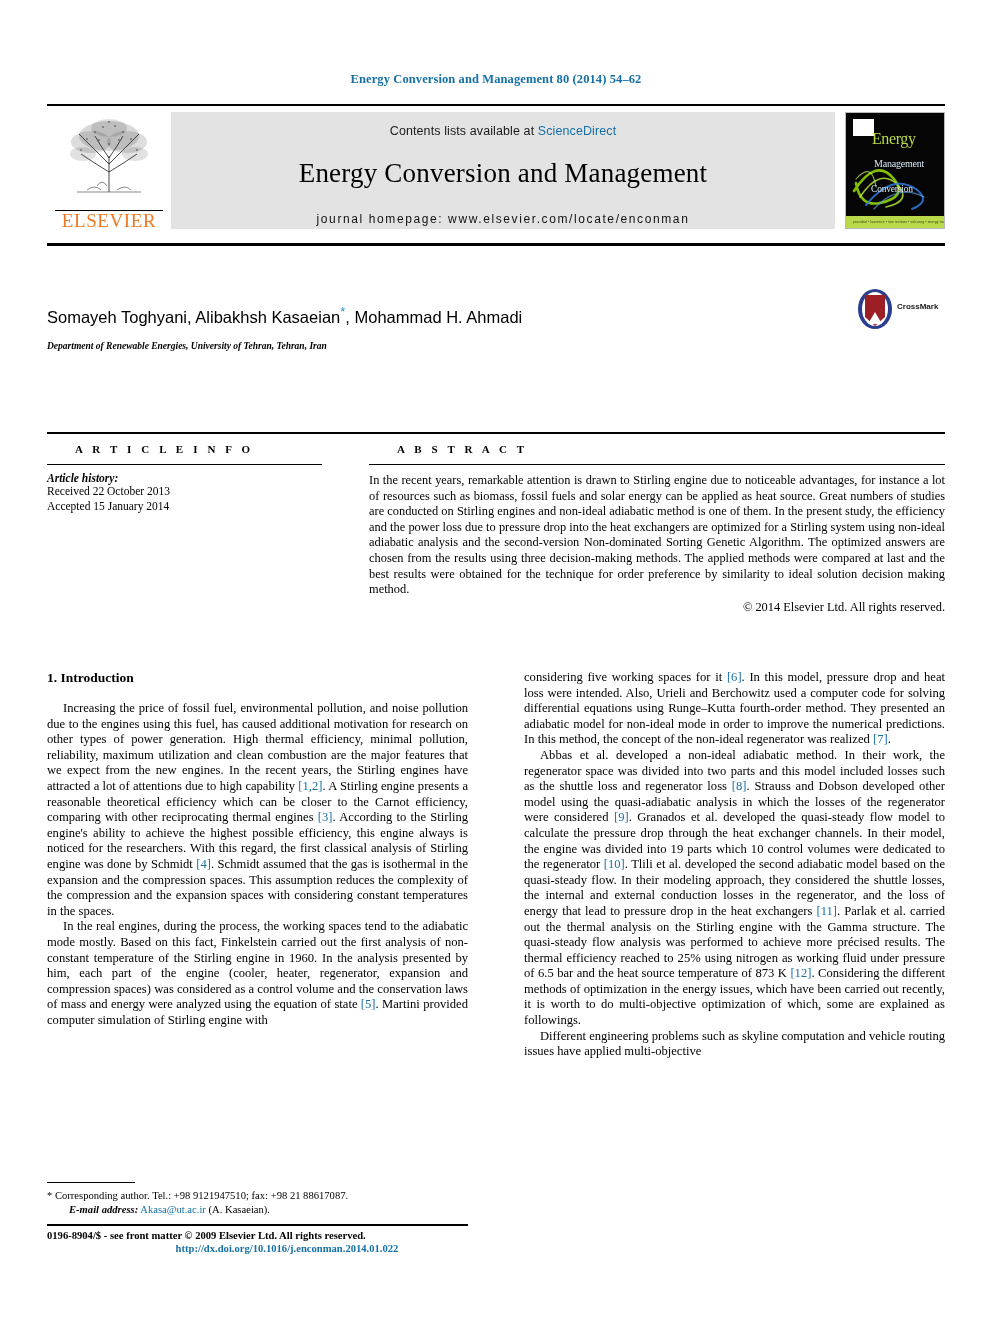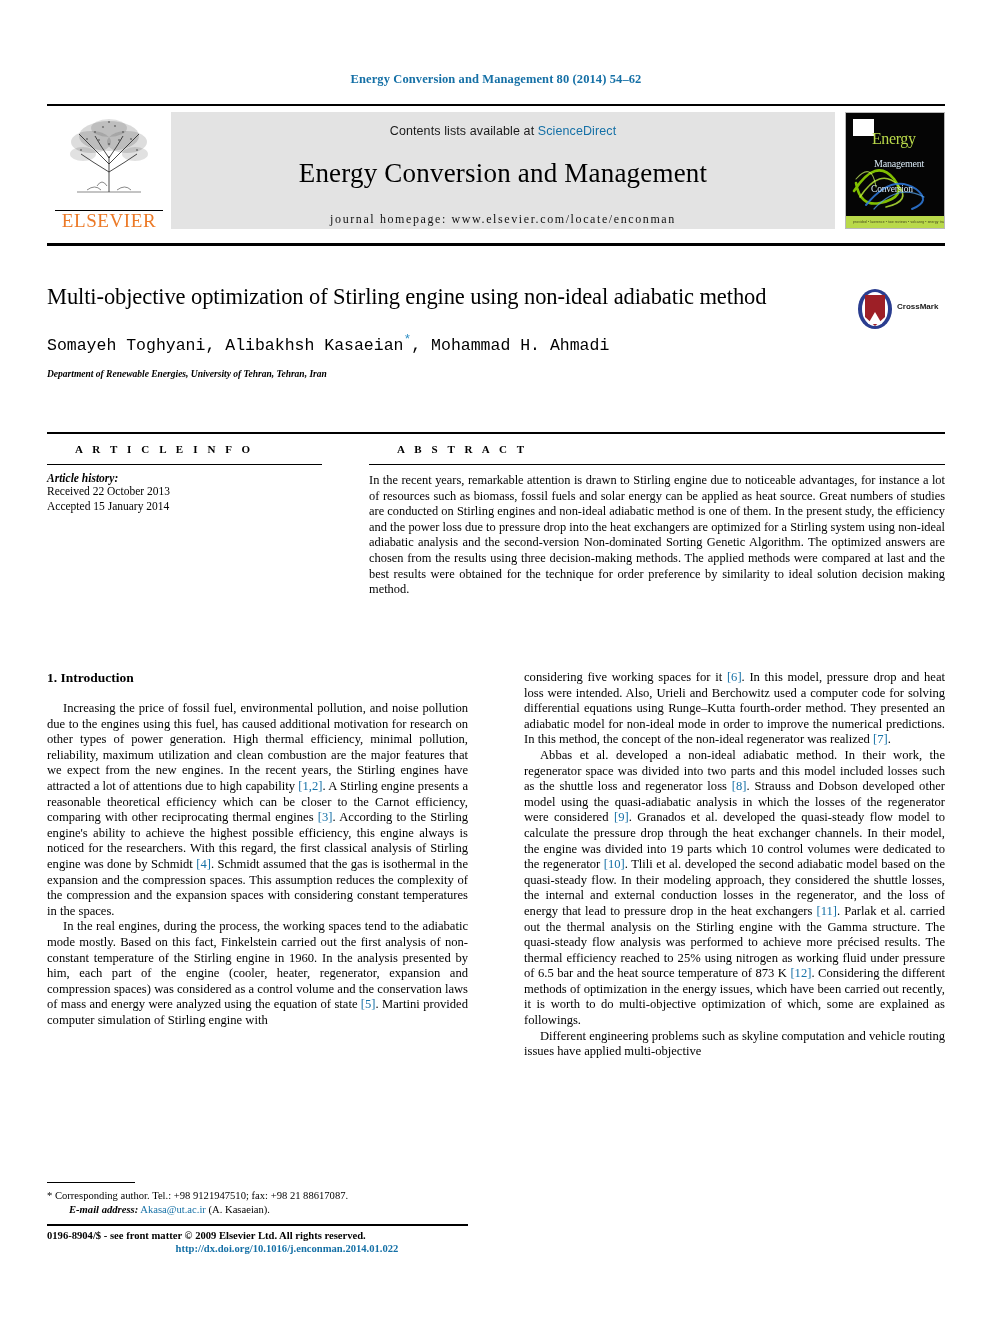--- a/index.html
+++ b/index.html
@@ -95,21 +95,21 @@
   .journal-title {
     text-align: center;
     font-family: "Liberation Serif", serif;
     font-size: 27px;
     color: #000;
     margin-top: 20px;
     letter-spacing: 0.2px;
   }
   .homepage-line {
     text-align: center;
-    font-family: Liberation Serif, serif;
+    font-family: Liberation Sans, sans-serif;
     font-size: 12px;
     color: #111;
     margin-top: 23px;
     letter-spacing: 1.6px;
   }
   .cover-thumb {
     flex: 0 0 98px;
     width: 98px;
     margin: 6px 0 8px 10px;
     position: relative;
@@ -174,21 +174,21 @@
   
   .title-block { position: absolute; left: 47px; top: 283px; width: 790px; }
   .art-title {
     font-family: "Liberation Serif", serif;
     font-size: 22.5px;
     line-height: 28px;
     color: #000;
     letter-spacing: -0.1px;
   }
   .authors {
-    font-family: Liberation Mono, monospace;
+    font-family: Liberation Sans, sans-serif;
     font-size: 16.5px;
     margin-top: 21px;
     color: #000;
   }
   .authors .star { color: #2f8fc4; font-size: 13px; vertical-align: super; }
   .affil {
     font-family: "Liberation Serif", serif;
     font-style: italic;
     font-weight: bold;
     font-size: 9.5px;
@@ -411,21 +411,20 @@
           <div class="cover-footer-txt">provided • lawrence • tow reviews • volcareg • energy transmissions</div>
         </div>
       </div>
 
     </div>
   </div>
 
   <div class="rule-thick" style="top:243px"></div>
 
   <div class="title-block">
-    <div class="art-title">Multi-objective optimization of Stirling engine using non-ideal adiabatic method</div>
     <div class="authors">
       <span>Somayeh Toghyani, Alibakhsh Kasaeian</span><span class="star">*</span><span>, Mohammad H. Ahmadi</span>
     </div>
     <div class="affil">Department of Renewable Energies, University of Tehran, Tehran, Iran</div>
   </div>
 
   <div class="crossmark">
     <svg width="40" height="42" viewBox="0 0 40 42">
       <ellipse cx="20" cy="21" rx="17" ry="20" fill="#2a3d8f"></ellipse>
       <ellipse cx="20" cy="21" rx="13" ry="17" fill="#ffffff"></ellipse>
@@ -446,20 +445,21 @@
         <div class="sub-it">Article history:</div>
         <div class="info-line">Received 22 October 2013</div>
         <div class="info-line">Accepted 15 January 2014</div>
 
       </div>
 
       <div class="col-abs">
         <div class="sec-head">A B S T R A C T</div>
         <div class="hair"></div>
         <div class="abs-text">In the recent years, remarkable attention is drawn to Stirling engine due to noticeable advantages, for instance a lot of resources such as biomass, fossil fuels and solar energy can be applied as heat source. Great numbers of studies are conducted on Stirling engines and non-ideal adiabatic method is one of them. In the present study, the efficiency and the power loss due to pressure drop into the heat exchangers are optimized for a Stirling system using non-ideal adiabatic analysis and the second-version Non-dominated Sorting Genetic Algorithm. The optimized answers are chosen from the results using three decision-making methods. The applied methods were compared at last and the best results were obtained for the technique for order preference by similarity to ideal solution decision making method.</div>
+        <div class="abs-copy">© 2014 Elsevier Ltd. All rights reserved.</div>
       </div>
 
     </div>
   </div>
 
   <div class="body-cols">
 
     <div class="bcol">
       <div class="h2">1. Introduction</div>
       <p class="p"><span>Increasing the price of fossil fuel, environmental pollution, and noise pollution due to the engines using this fuel, has caused additional motivation for research on other types of power generation. High thermal efficiency, minimal pollution, reliability, maximum utilization and clean combustion are the major features that we expect from the new engines. In the recent years, the Stirling engines have attracted a lot of attentions due to high capability </span><span class="ref">[1,2]</span><span>. A Stirling engine presents a reasonable theoretical efficiency which can be closer to the Carnot efficiency, comparing with other reciprocating thermal engines </span><span class="ref">[3]</span><span>. According to the Stirling engine's ability to achieve the highest possible efficiency, this engine always is noticed for the researchers. With this regard, the first classical analysis of Stirling engine was done by Schmidt </span><span class="ref">[4]</span><span>. Schmidt assumed that the gas is isothermal in the expansion and the compression spaces. This assumption reduces the complexity of the compression and the expansion spaces with considering constant temperatures in the spaces.</span></p>

